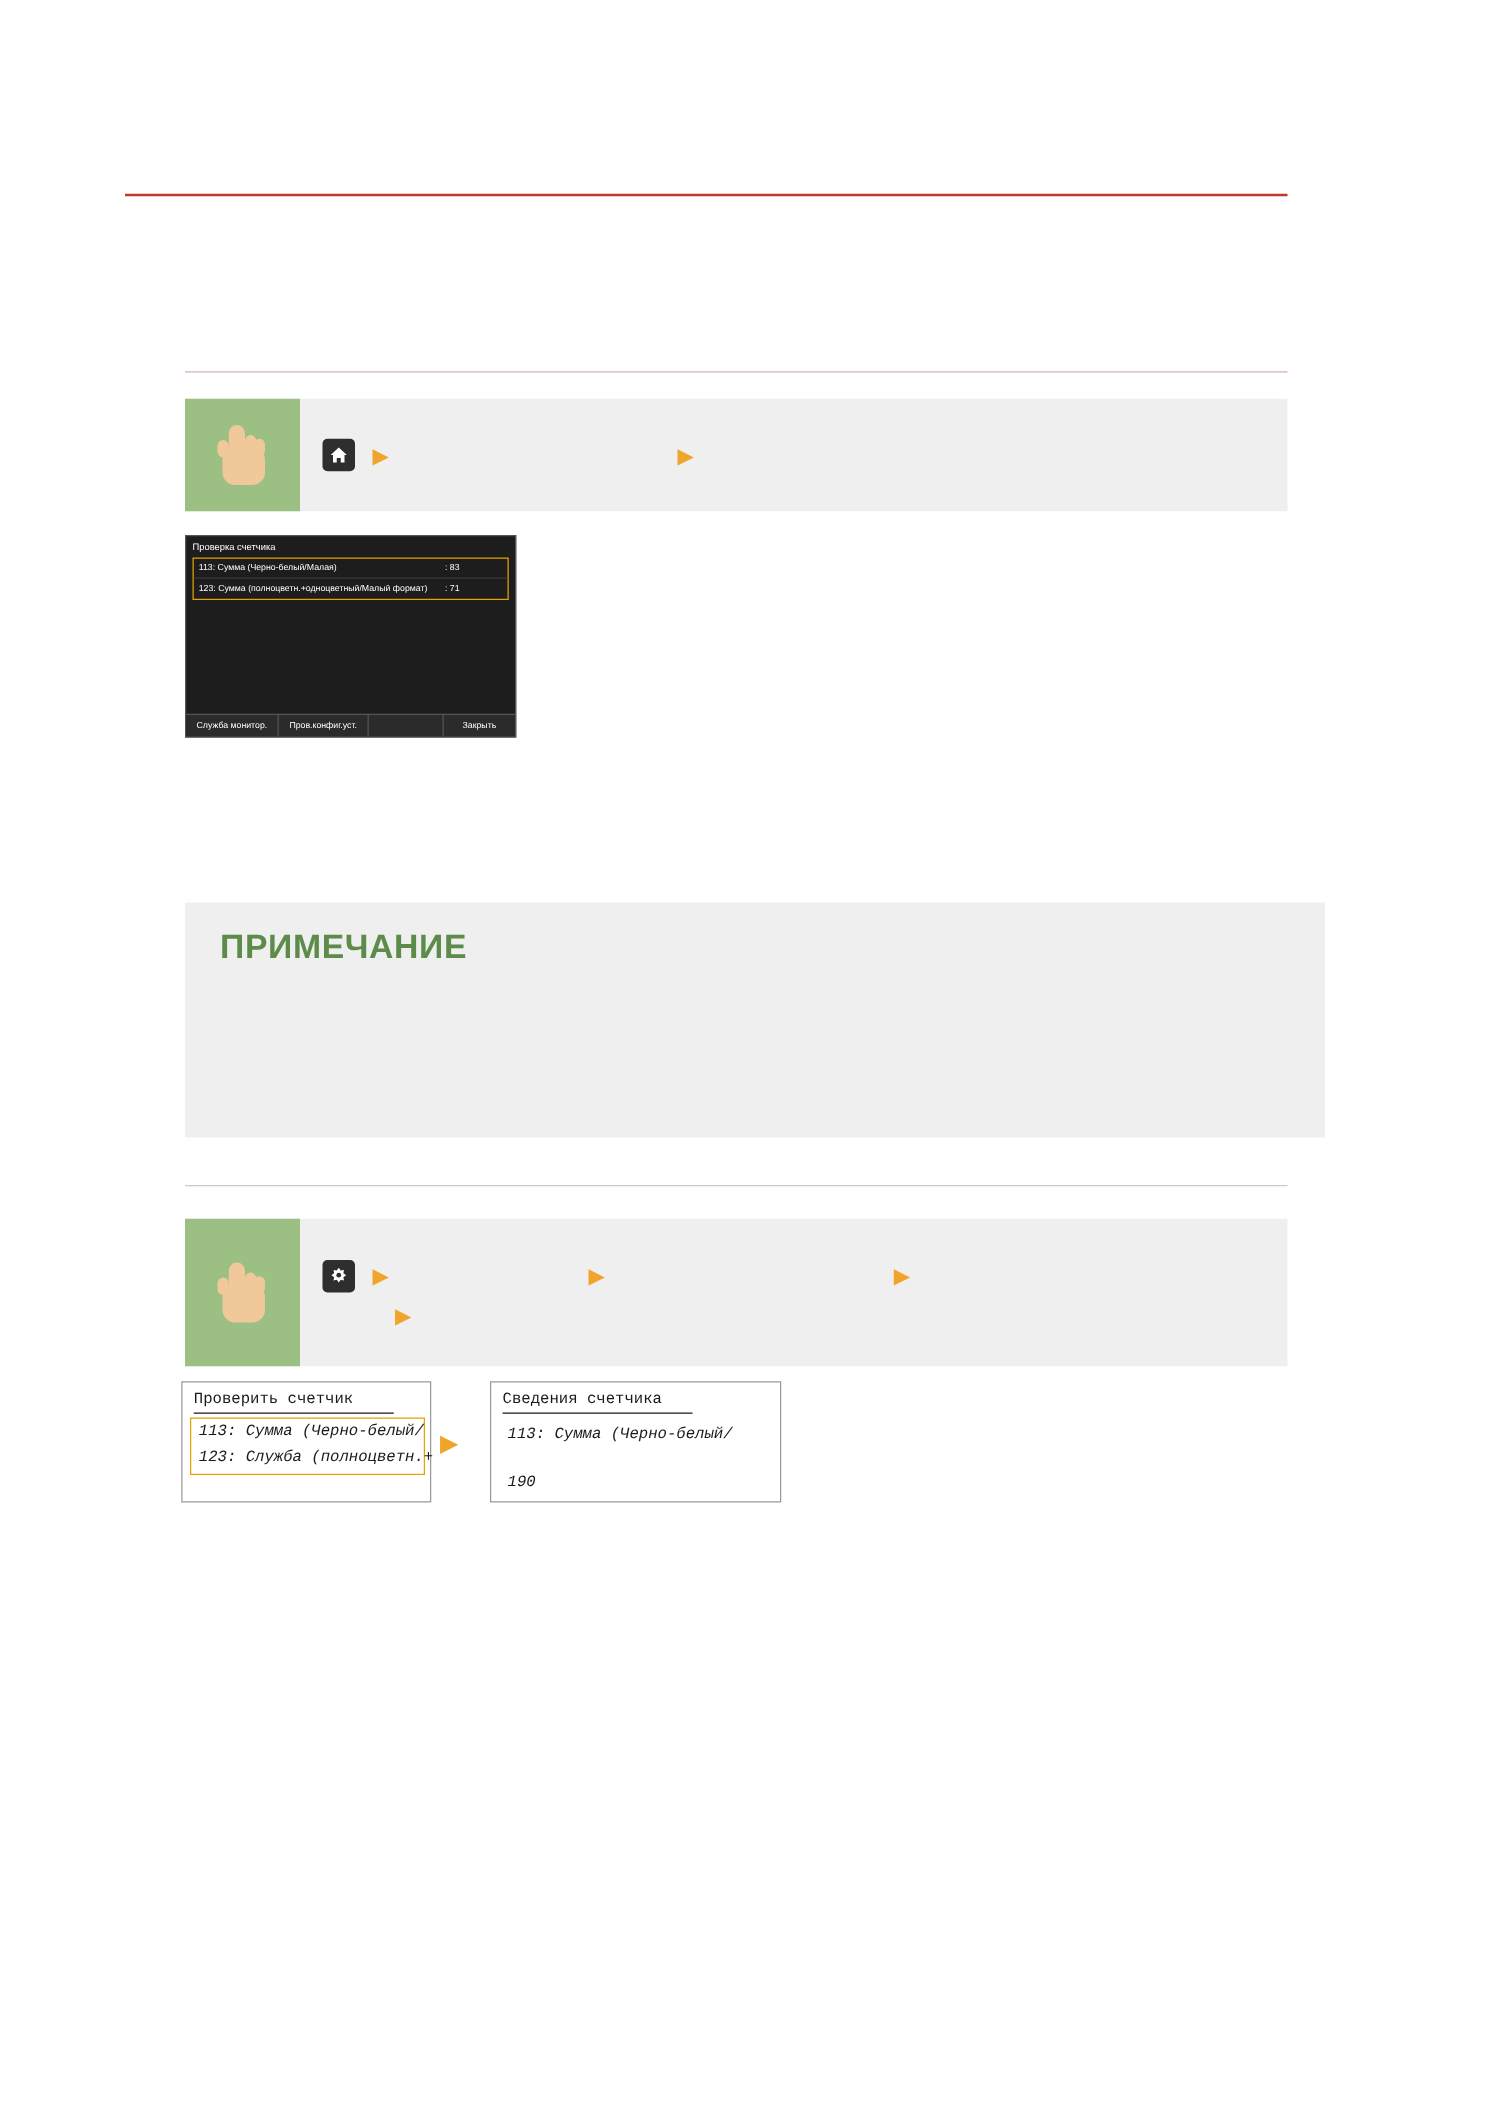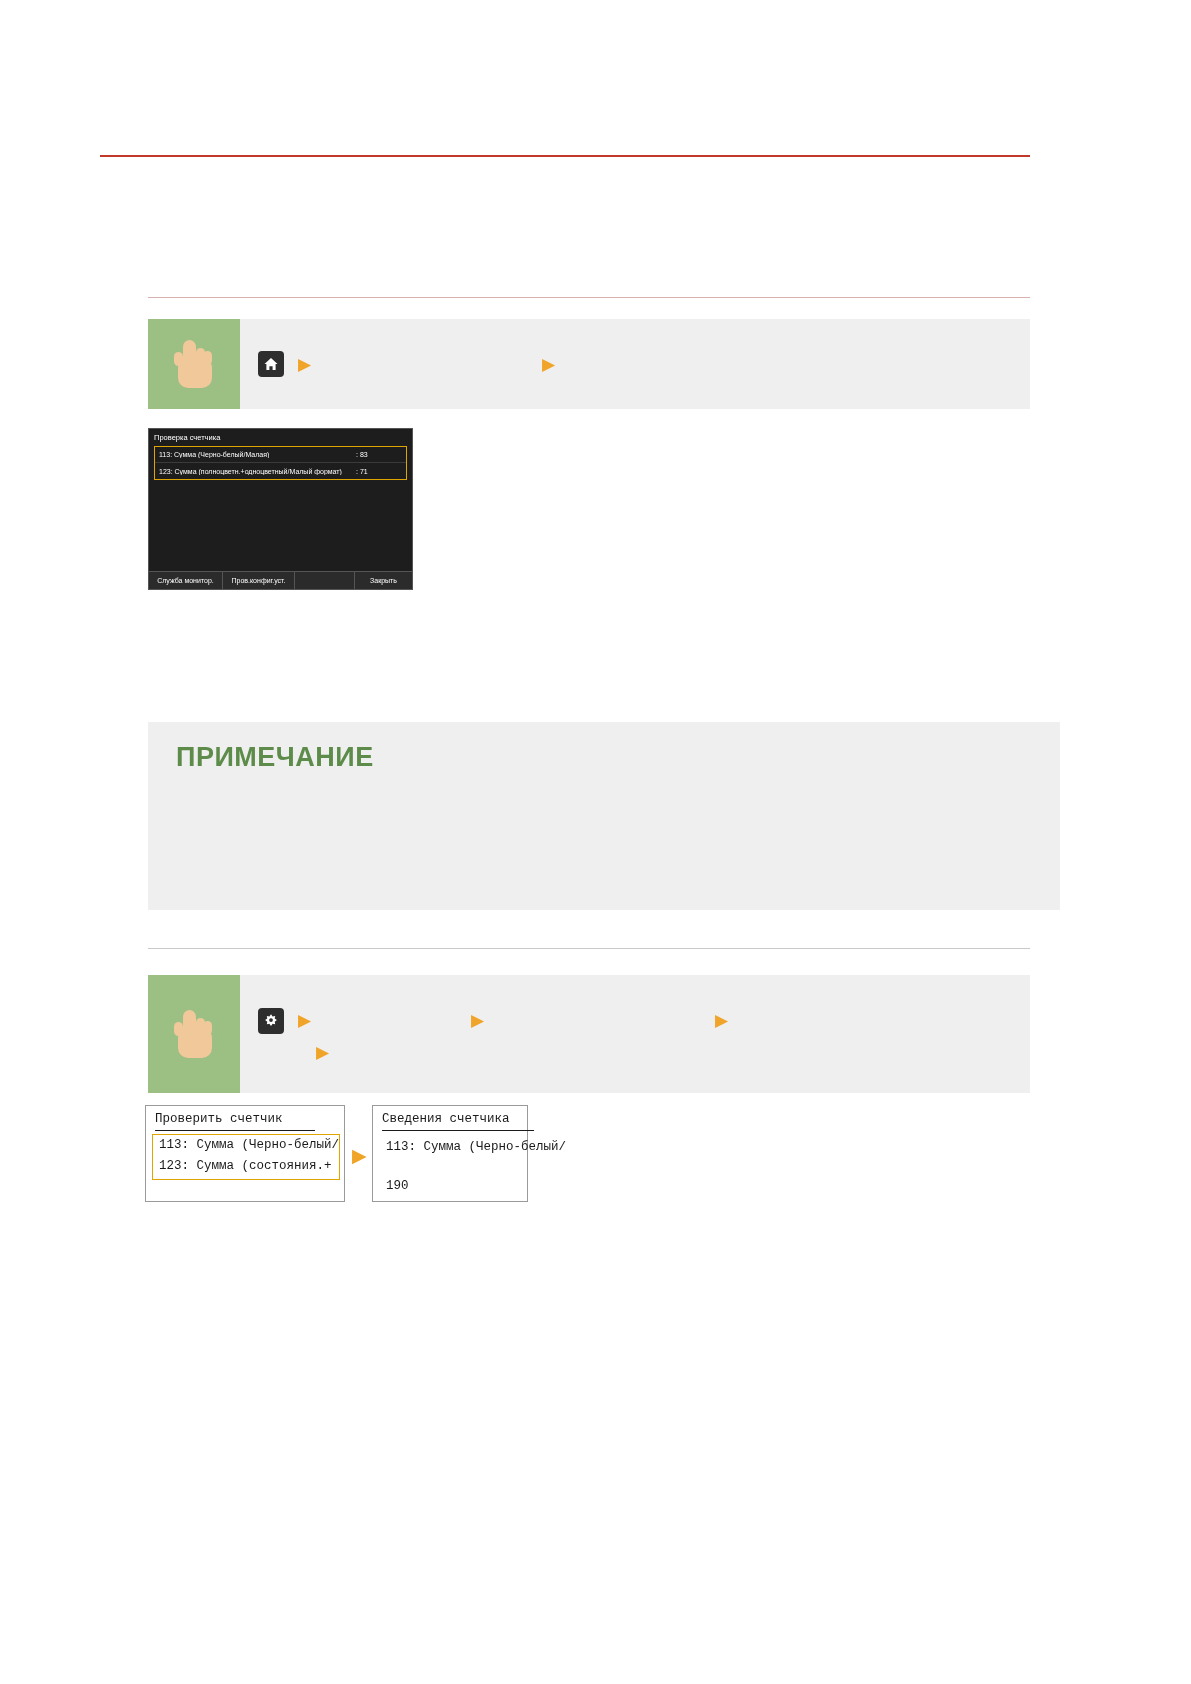--- a/index.html
+++ b/index.html
@@ -252,20 +252,21 @@
   }
   .lcd-mono .sel-box {
     position: absolute;
     border: 1px solid #e2a400;
     box-sizing: border-box;
   }
   .lcd-mono .ml {
     position: absolute;
     font-size: 12.5px;
     white-space: nowrap;
+    font-style: italic;
   }
 
   .big-arrow {
     position: absolute;
     color: #f0a429;
     font-size: 19px;
     line-height: 1;
   }
 </style>
 </head>
@@ -357,23 +358,23 @@
       <span class="step-label ghost">Выберите элемент для проверки</span>
     </div>
   </div>
 </div>
 
 <div class="lcd-mono" style="left:145px; top:1105px; width:200px; height:97px;">
   <div class="mt">Проверить счетчик</div>
   <div class="underline" style="left:9px; top:24px; width:160px;"></div>
   <div class="sel-box" style="left:6px; top:28px; width:188px; height:46px;"></div>
   <div class="ml" style="left:13px; top:32px;">113: Сумма (Черно-белый/</div>
-  <div class="ml" style="left:13px; top:53px;">123: Сумма (состояния.+</div>
+  <div class="ml" style="left:13px; top:53px;">123: Служба (полноцветн.+</div>
 </div>
 
 <div class="big-arrow" style="left:352px; top:1146px;">▶</div>
 
-<div class="lcd-mono" style="left:372px; top:1105px; width:156px; height:97px;">
+<div class="lcd-mono" style="left:392px; top:1105px; width:233px; height:97px;">
   <div class="mt">Сведения счетчика</div>
   <div class="underline" style="left:9px; top:24px; width:152px;"></div>
   <div class="ml" style="left:13px; top:34px;">113: Сумма (Черно-белый/</div>
   <div class="ml" style="left:13px; top:73px;">190</div>
 </div>
 
 </body></html>

